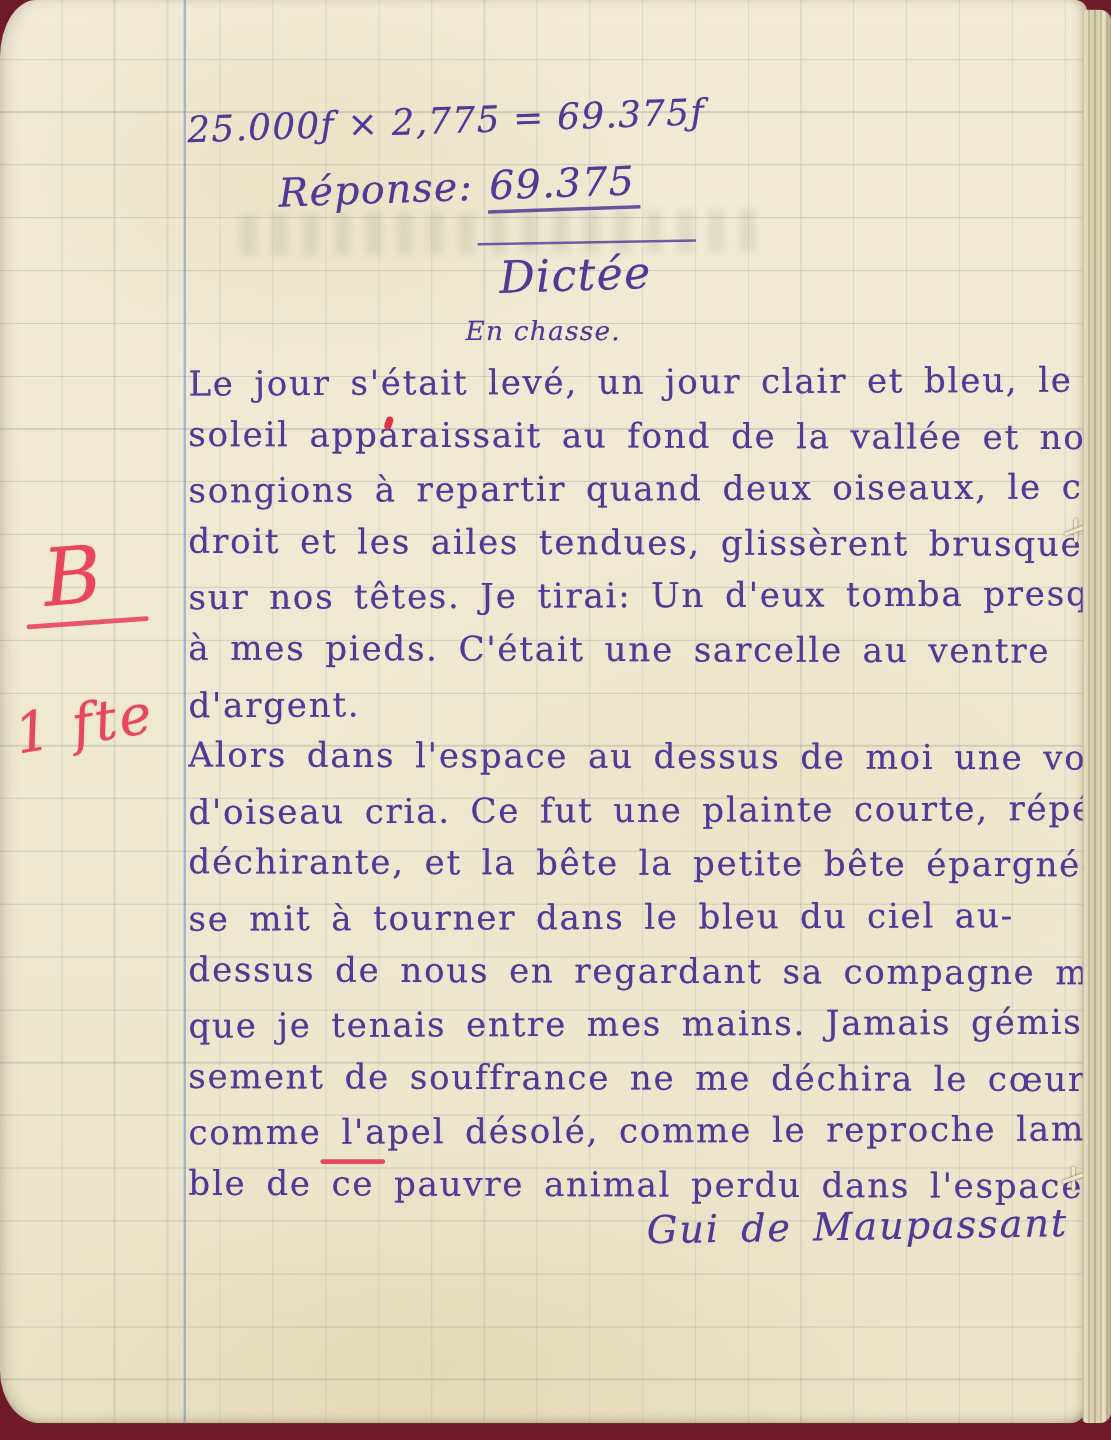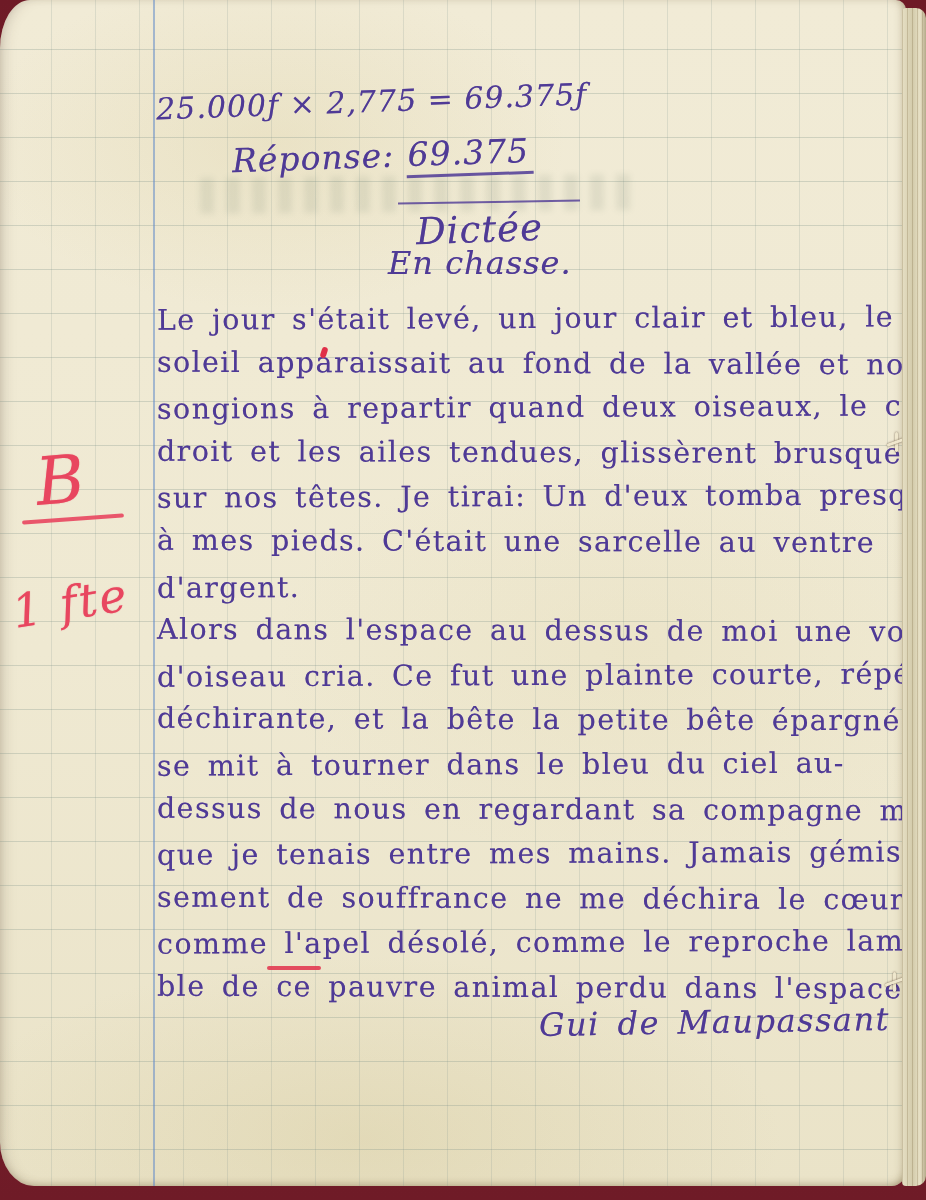--- a/index.html
+++ b/index.html
@@ -45,21 +45,21 @@
   .hw{
     position:absolute;color:#4f3a96;font-style:italic;white-space:nowrap;
     text-shadow:0 0 .6px rgba(79,58,150,.55);
   }
   .calc{left:156px;top:84px;font-size:30px;letter-spacing:1px;transform:rotate(-2deg);}
   .reponse{left:232px;top:136px;font-size:33px;letter-spacing:1px;transform:rotate(-2deg);}
   .reponse .val{border-bottom:3px solid rgba(79,58,150,.85);padding:0 4px 1px 2px;}
   .rule{position:absolute;left:398px;top:201px;width:182px;height:2px;
     background:rgba(79,58,150,.8);transform:rotate(-1deg);}
   .title{left:416px;top:208px;font-size:37px;letter-spacing:1px;transform:rotate(-2deg);}
-  .subtitle{left:388px;top:244px;font-size:32px;letter-spacing:1px;}
+  .subtitle{left:388px;top:264px;font-size:22px;letter-spacing:1px;}
   .body-text{
     position:absolute;left:157px;top:297px;width:745px;color:#4f3a96;
     font-size:28.5px;letter-spacing:1.4px;word-spacing:6px;
   }
   .body-text .ms-line{
     height:44.6px;line-height:44.6px;white-space:nowrap;overflow:visible;
     text-shadow:0 0 .6px rgba(79,58,150,.5);
   }
   .body-text .ms-line:nth-child(odd){transform:rotate(-.25deg);}
   .body-text .ms-line:nth-child(even){transform:rotate(.2deg);}

